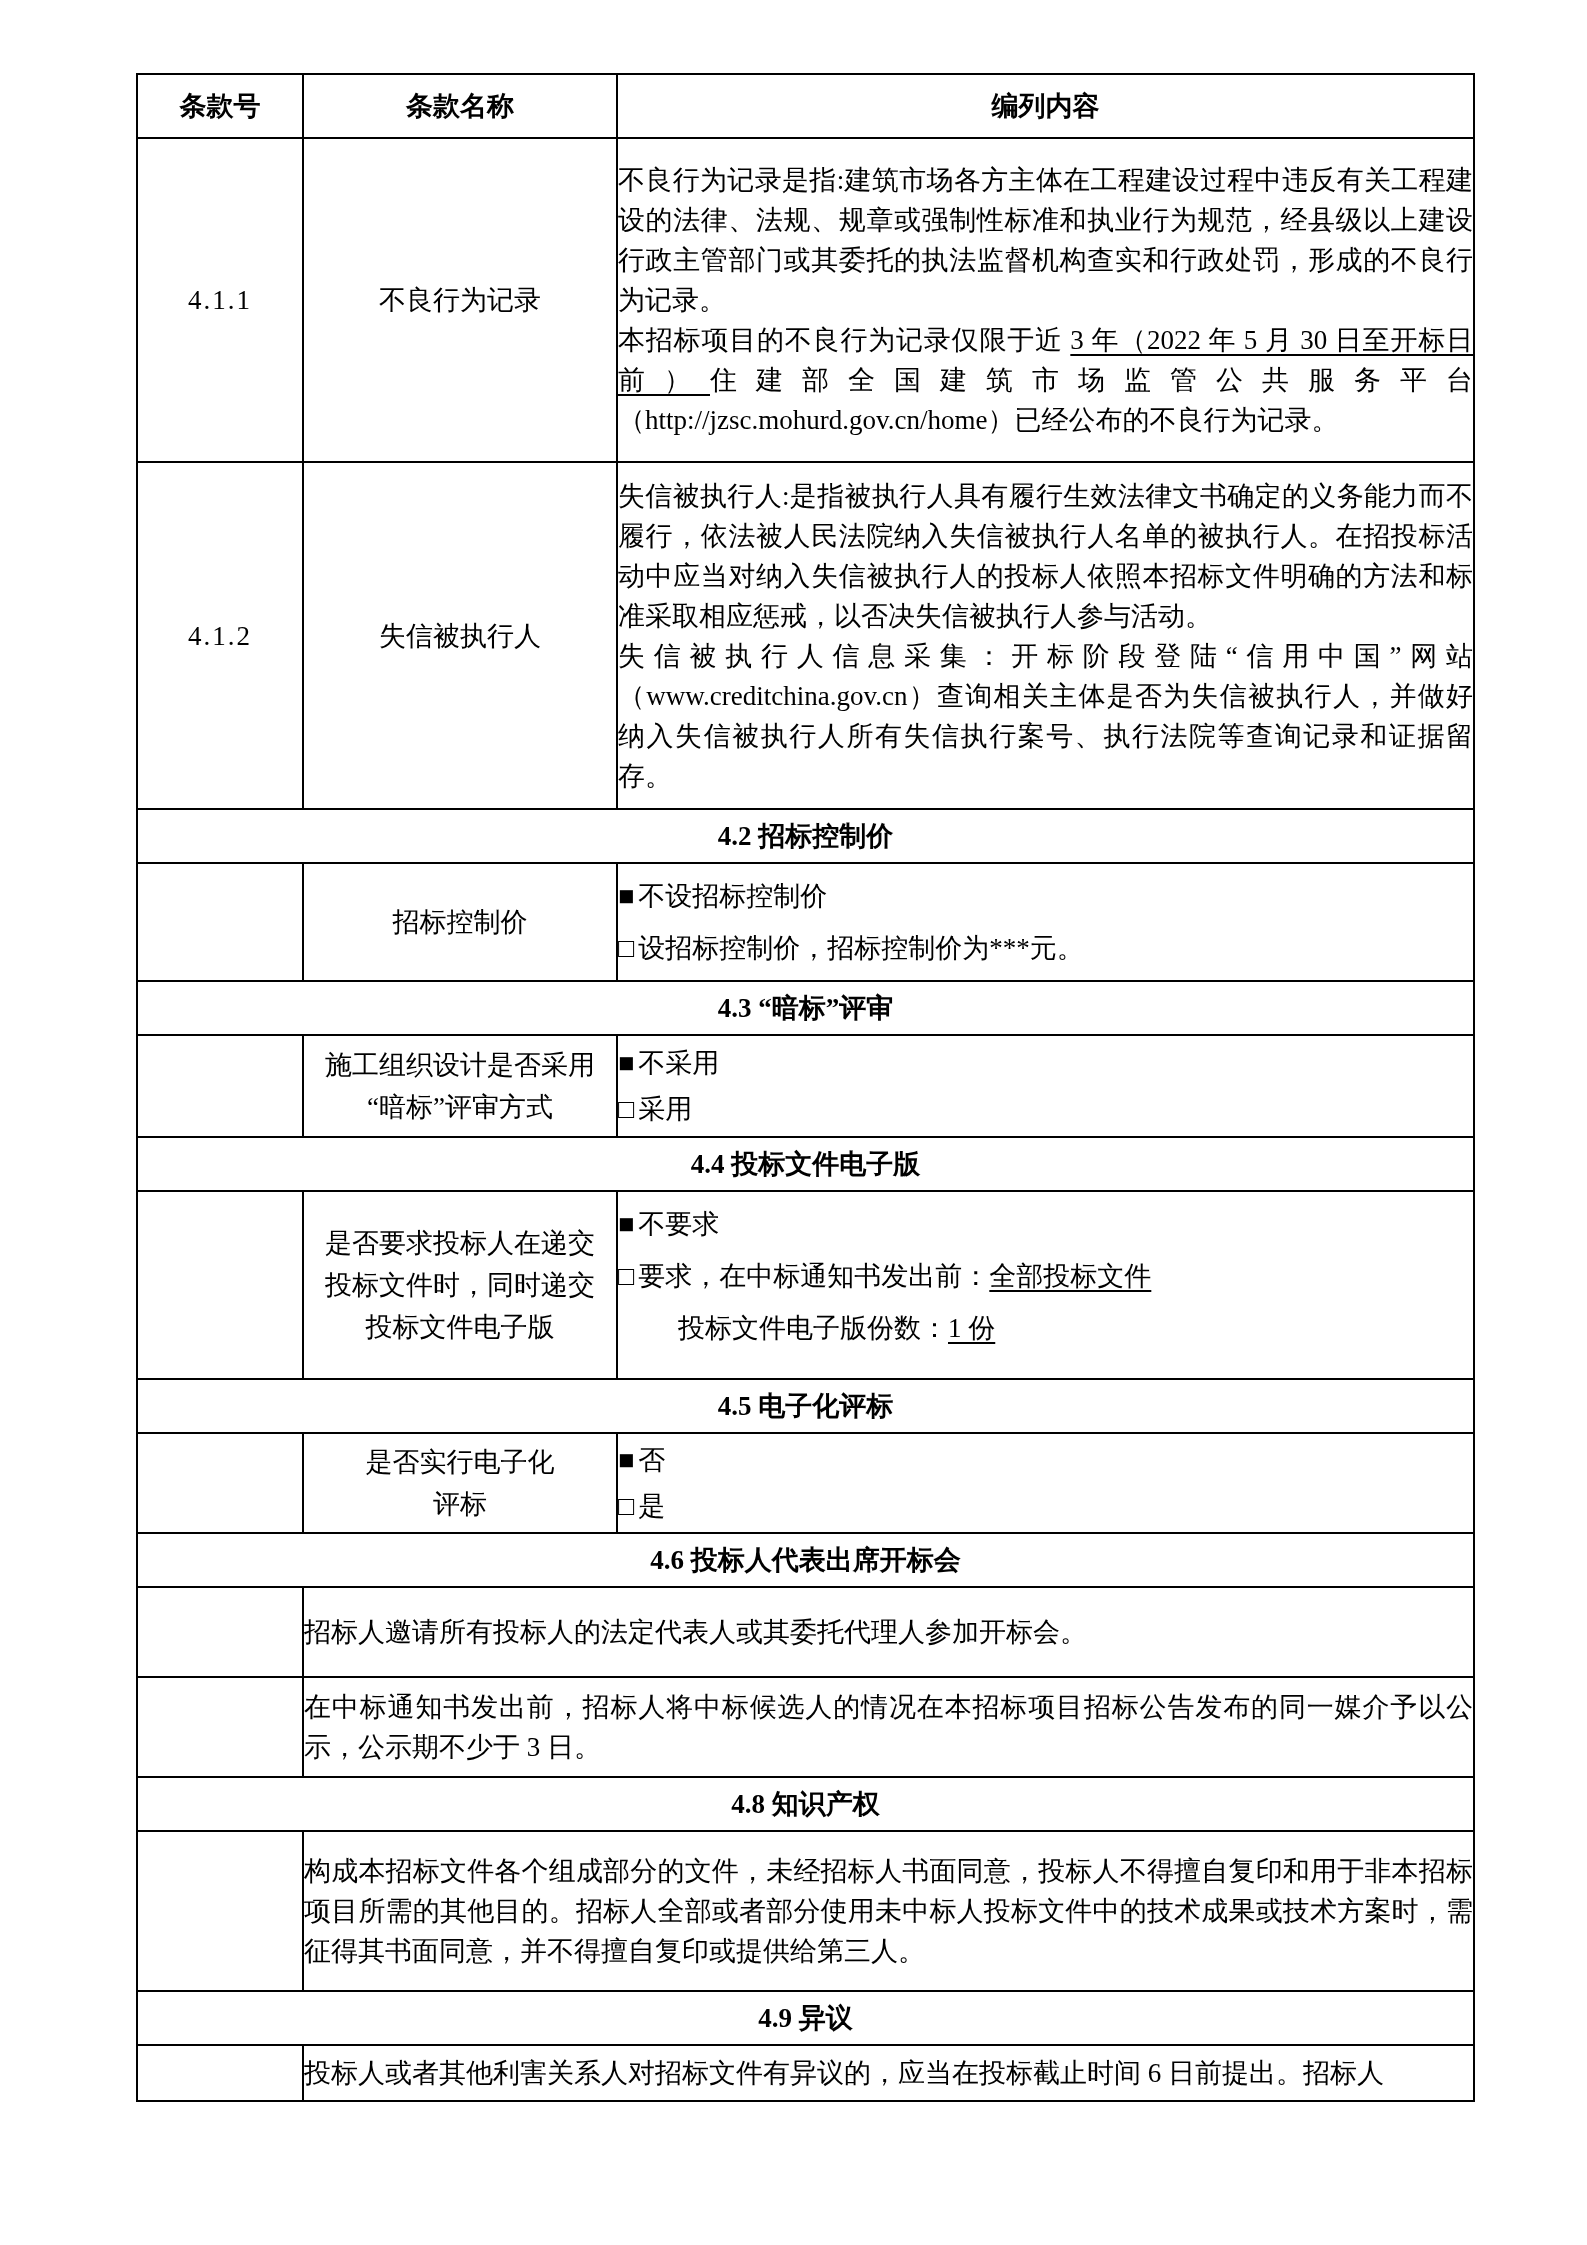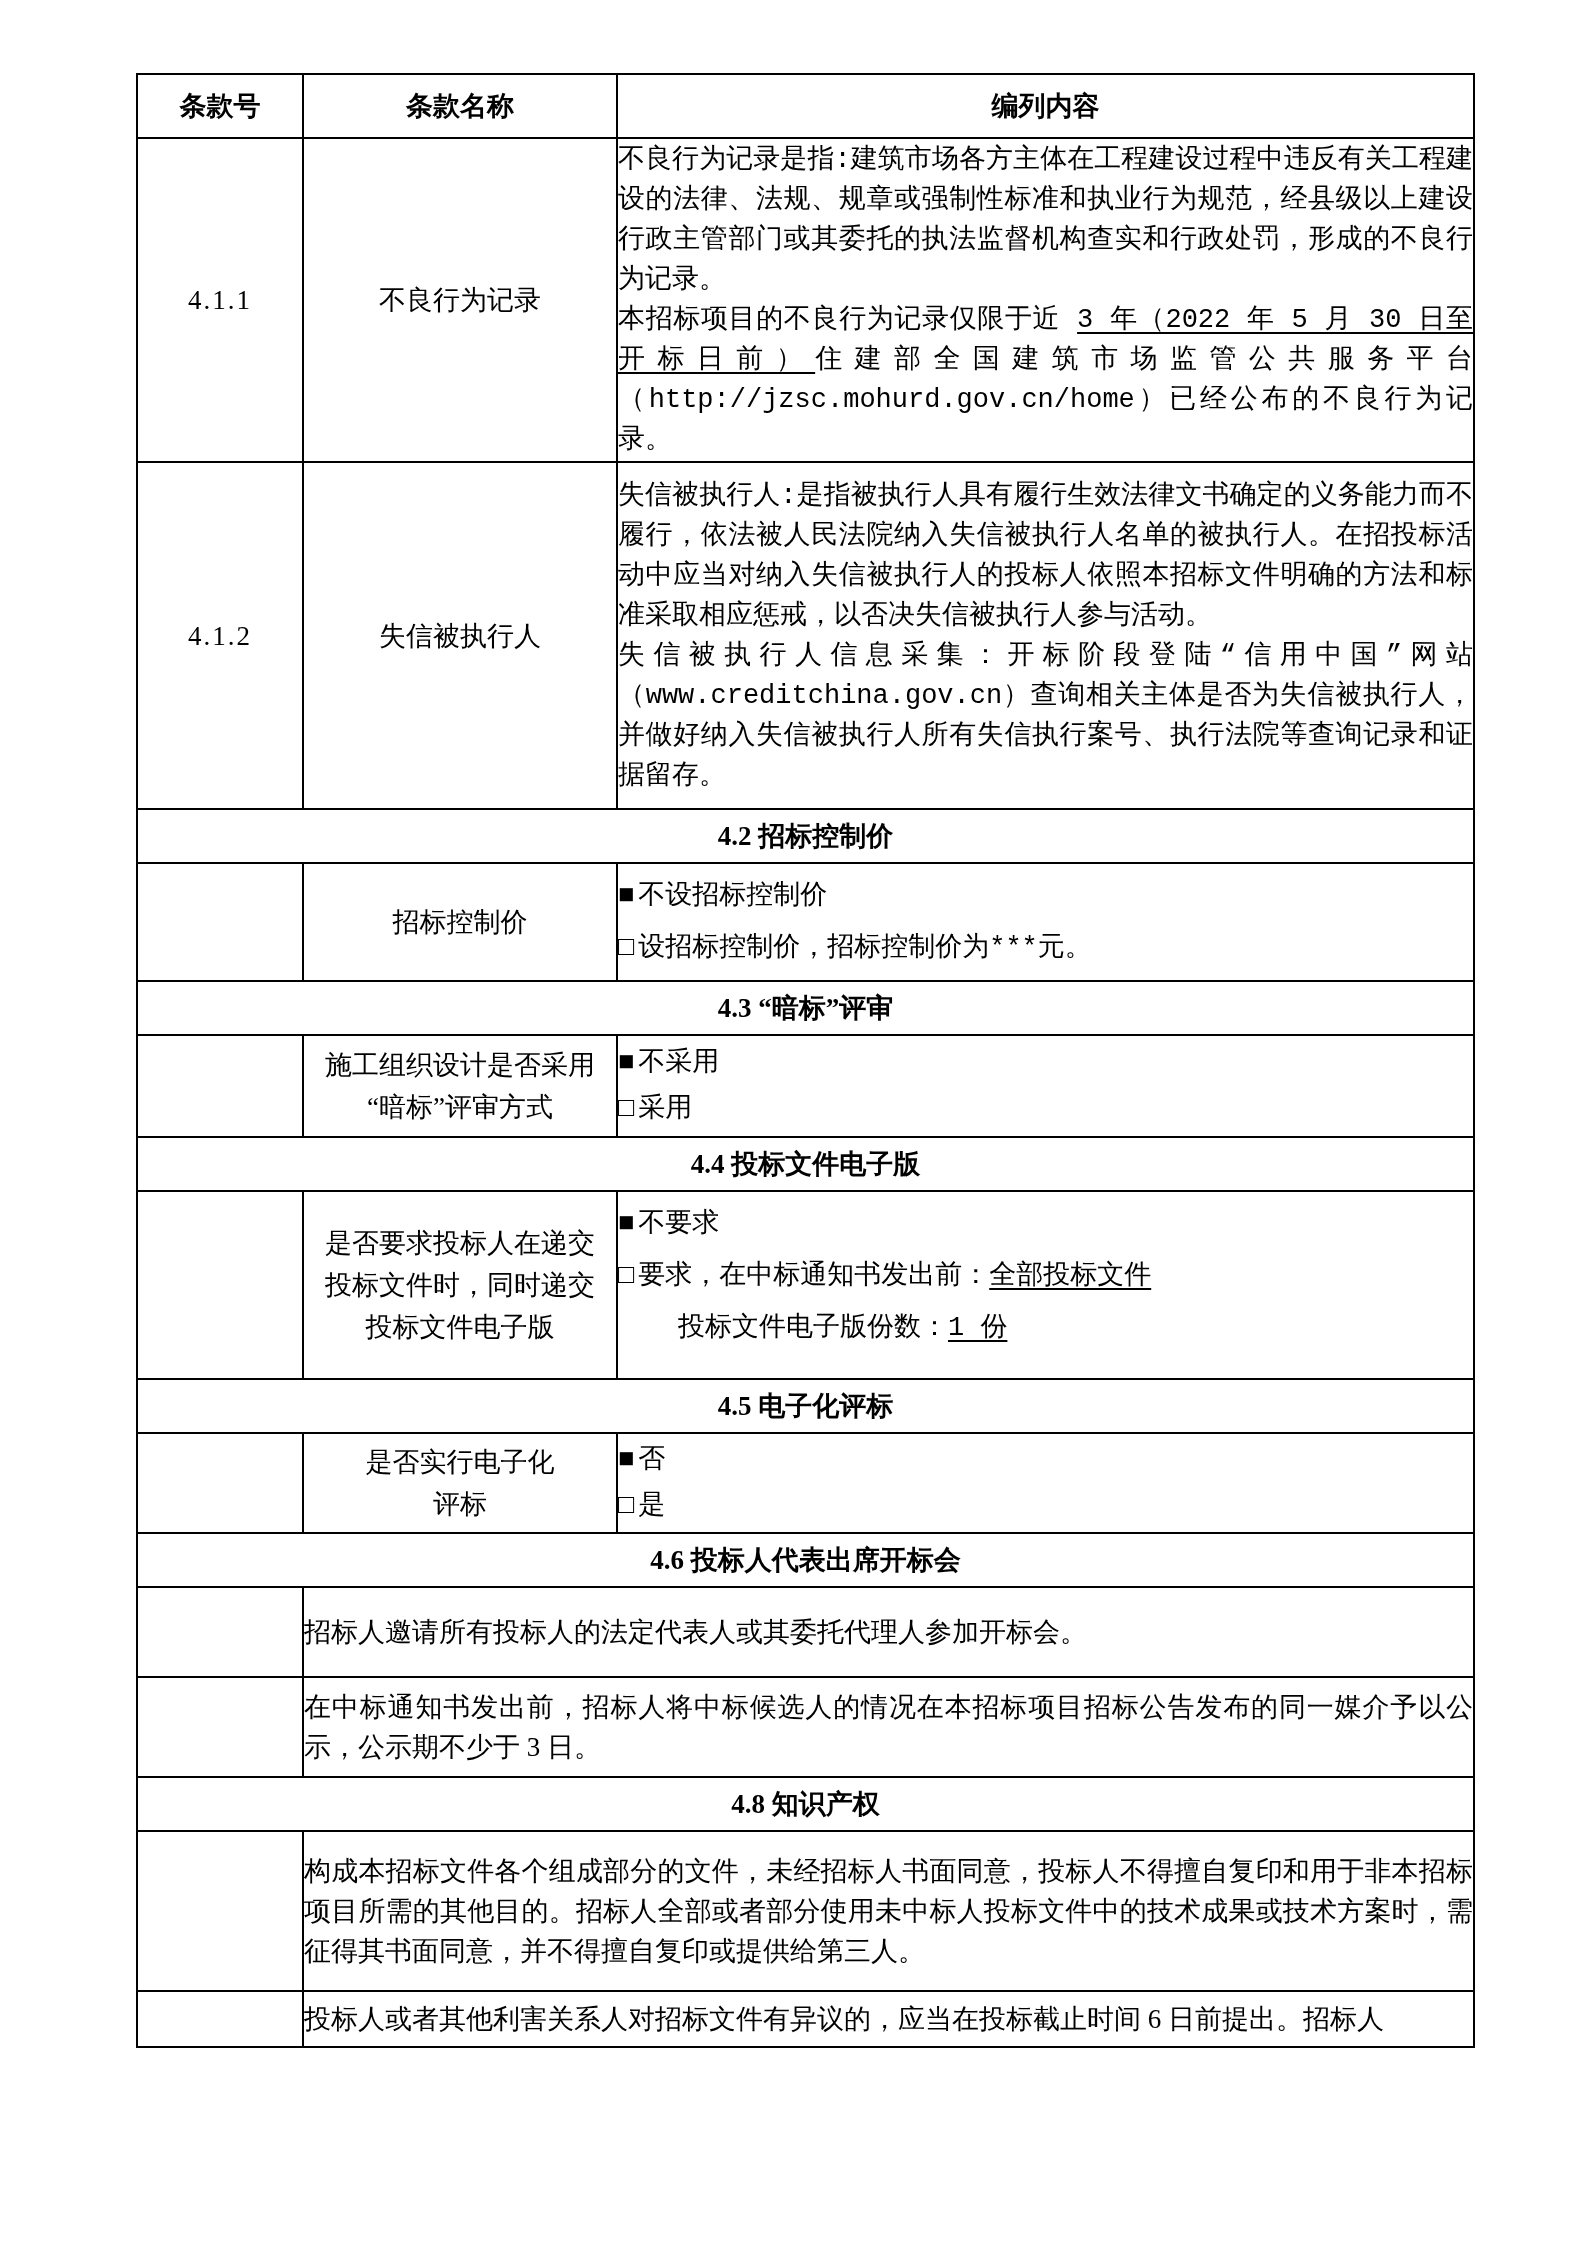--- a/index.html
+++ b/index.html
@@ -32,21 +32,21 @@
   tr.r-45c td{height:98px}
   tr.r-46c td{height:88px}
   tr.r-47c td{height:98px}
   tr.r-48c td{height:158px}
   tr.r-49c td{height:54px}
 
   td.hd{font-weight:bold;text-align:center;font-size:28px;}
   td.sect{font-weight:bold;font-size:28px;padding-left:15px;text-align:center;}
   td.num{text-align:center;letter-spacing:2px;}
   td.cname{text-align:center;}
-  td.content{padding:10px 16px;text-align:justify;vertical-align:middle;font-family:Liberation Mono, monospace;}
+  td.content{padding:10px 16px;text-align:justify;vertical-align:middle;}
   td.content p{margin:0;}
   td.merged{padding:8px 16px 8px 18px;text-align:justify;}
   .u{text-decoration:underline;text-underline-offset:5px;}
   .opt{line-height:52px;text-align:left;white-space:nowrap;}
   .opt-tight{line-height:46px;}
   .opt-indent{padding-left:60px;}
   .cbx{display:inline-block;margin-right:4px;}
   .nameline{display:block;text-align:center;line-height:42px;}
 </style>
 </head>
@@ -158,20 +158,23 @@
     </tr>
 
     <tr class="r-sect">
       <td class="sect" colspan="3">4.8 知识产权</td>
     </tr>
     <tr class="r-48c">
       <td></td>
       <td class="merged" colspan="2">构成本招标文件各个组成部分的文件，未经招标人书面同意，投标人不得擅自复印和用于非本招标项目所需的其他目的。招标人全部或者部分使用未中标人投标文件中的技术成果或技术方案时，需征得其书面同意，并不得擅自复印或提供给第三人。</td>
     </tr>
 
+    <tr class="r-sect">
+      <td class="sect" colspan="3">4.9 异议</td>
+    </tr>
     <tr class="r-49c">
       <td></td>
       <td class="merged" colspan="2">投标人或者其他利害关系人对招标文件有异议的，应当在投标截止时间 6 日前提出。招标人</td>
     </tr>
 
   </tbody>
     </table>
 </div>
 
 </body></html>

